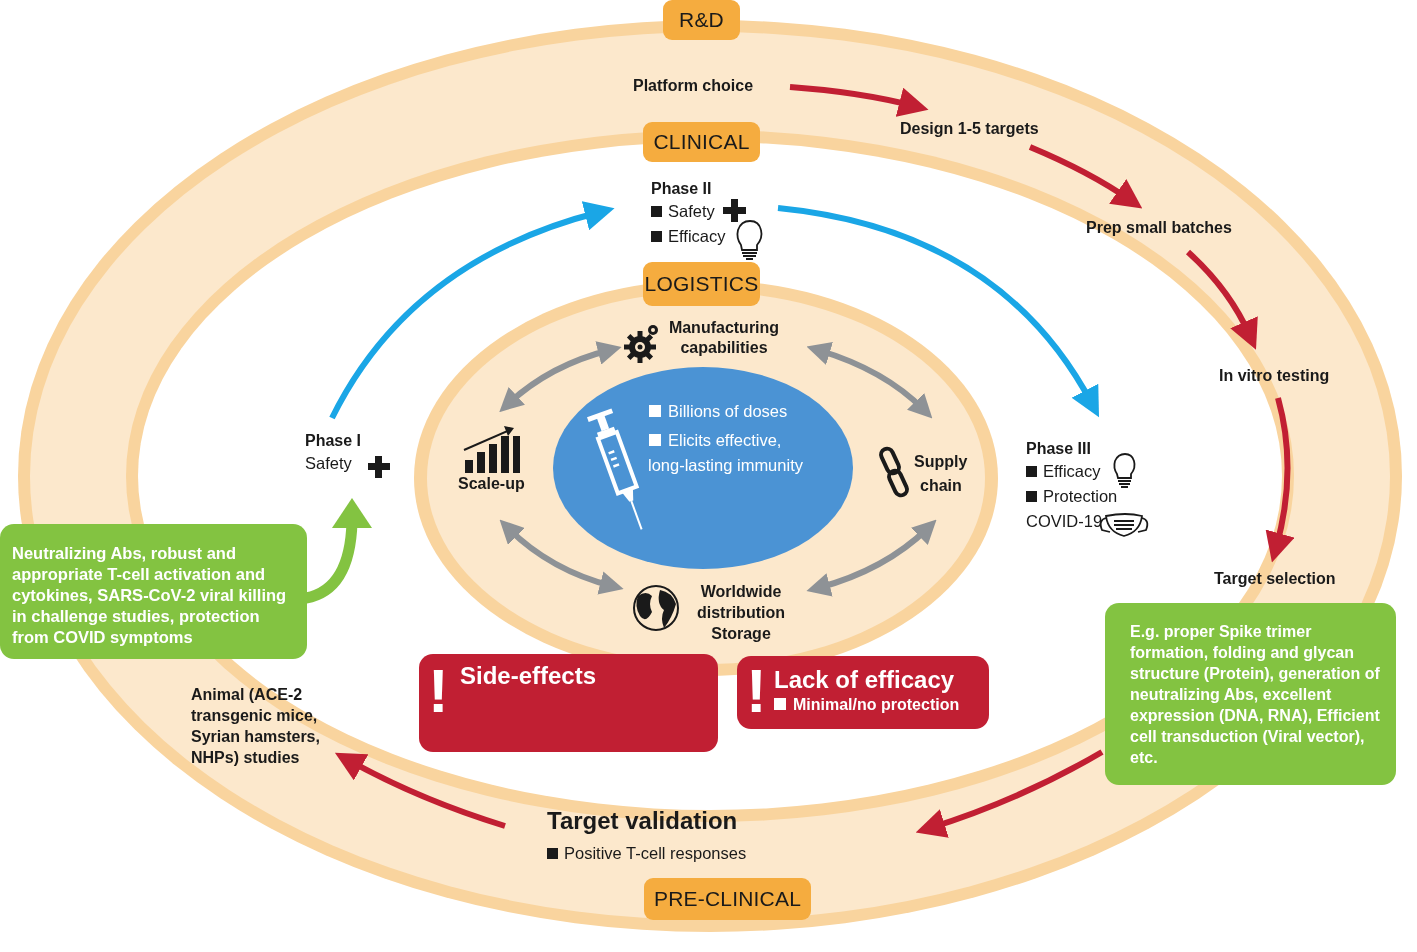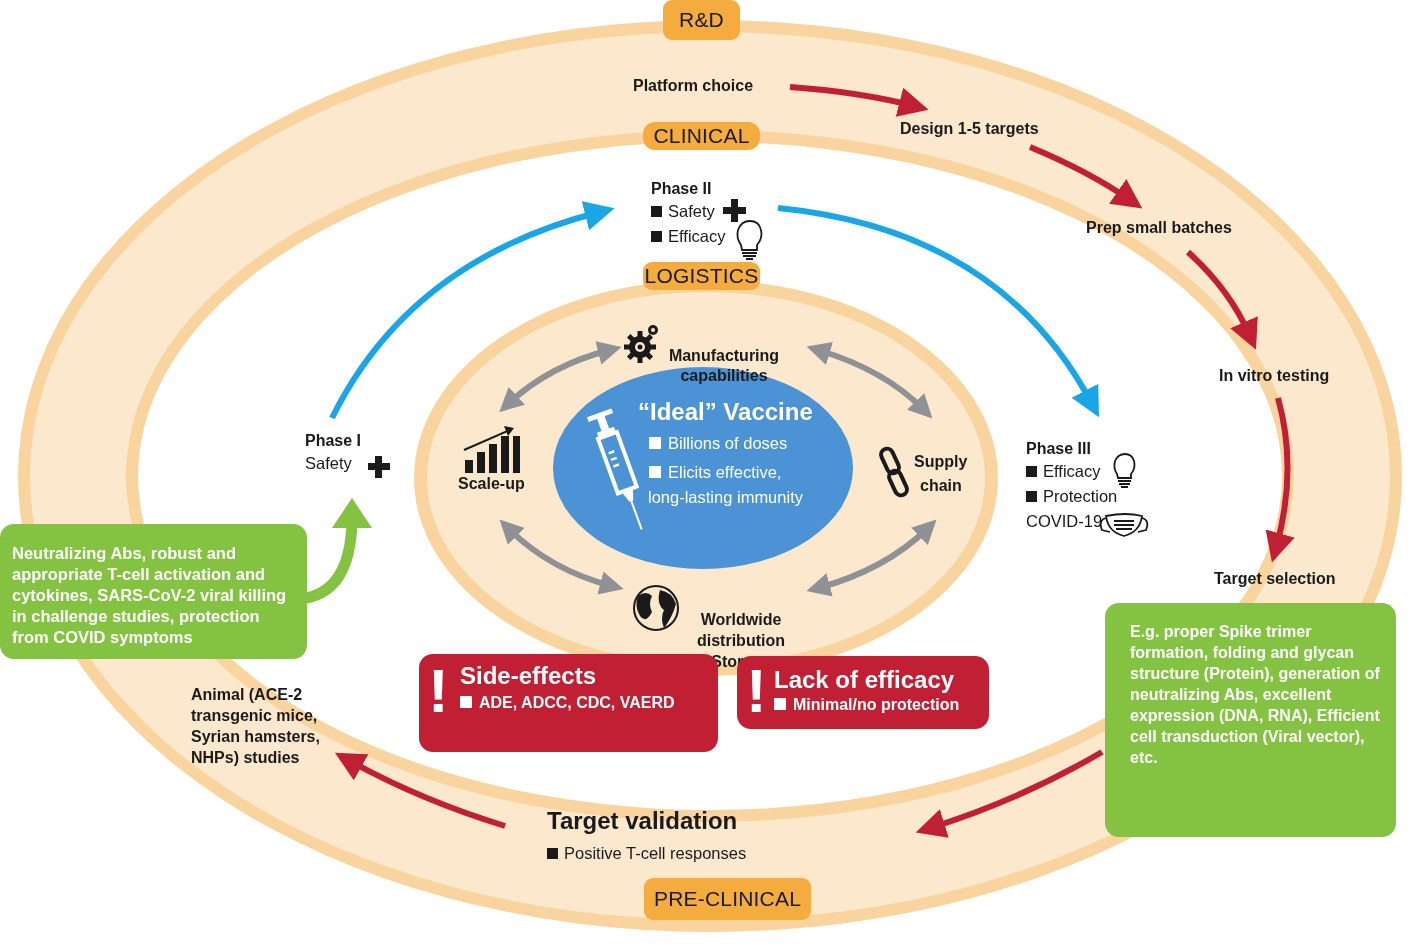--- a/index.html
+++ b/index.html
@@ -14,21 +14,21 @@
   .lbl { font-size:16px; font-weight:bold; line-height:20px; }
   .txt { font-size:16.5px; line-height:25px; }
   .sq { display:inline-block; width:11px; height:11px; background:#1a1a1a; margin-right:6px; vertical-align:0px; }
   .sqw { display:inline-block; width:12px; height:12px; background:#ffffff; margin-right:7px; vertical-align:0px; }
   .green { position:absolute; background:#83c341; border-radius:14px; color:#fff;
            font-weight:bold; font-size:16.5px; line-height:21px; box-sizing:border-box; }
   .red { position:absolute; background:#c11f33; border-radius:14px; color:#fff; box-sizing:border-box; }
   .red .title { font-size:24px; font-weight:bold; }
   .red .item { font-size:16px; font-weight:bold; line-height:26px; }
   .bang { position:absolute; font-weight:bold; font-size:62px; line-height:62px; color:#fff; }
-  .center { text-align:center;margin-top:28px; }
+  .center { text-align:center; }
 </style>
 </head>
 <body>
 
 <svg class="bg" width="1417" height="952" viewBox="0 0 1417 952">
   <defs>
     <marker id="mRed" markerWidth="5" markerHeight="5" refX="2.5" refY="2.5" orient="auto" markerUnits="strokeWidth">
       <path d="M0,0 L5,2.5 L0,5 z" fill="#c11f33"></path>
     </marker>
     <marker id="mBlue" markerWidth="5" markerHeight="5" refX="2.5" refY="2.5" orient="auto" markerUnits="strokeWidth">
@@ -139,31 +139,31 @@
 
   <g fill="none" stroke="#1a1a1a" stroke-width="1.8">
     <path d="M1106,516 Q1126,512 1142,516 Q1140,532 1124,536 Q1108,532 1106,516 z"></path>
     <path d="M1114,521 L1134,521 M1114,525 L1134,525 M1116,529 L1132,529"></path>
     <path d="M1106,518 Q1098,520 1102,530 L1110,532"></path>
     <path d="M1142,518 Q1150,520 1146,530 L1138,532"></path>
   </g>
 </svg>
 
 <div class="tag" style="left:663px;top:0px;width:77px;height:40px;">R&amp;D</div>
-<div class="tag" style="left:643px;top:122px;width:117px;height:28px;border-radius:12px;">CLINICAL</div>
-<div class="tag" style="left:643px;top:262px;width:117px;height:28px;">LOGISTICS</div>
+<div class="tag" style="left:643px;top:122px;width:117px;height:40px;">CLINICAL</div>
+<div class="tag" style="left:643px;top:262px;width:117px;height:44px;">LOGISTICS</div>
 <div class="tag" style="left:644px;top:878px;width:167px;height:42px;">PRE-CLINICAL</div>
 
 <div class="abs lbl" style="left:633px;top:76px;">Platform choice</div>
 <div class="abs lbl" style="left:900px;top:119px;">Design 1-5 targets</div>
 <div class="abs lbl" style="left:1086px;top:218px;">Prep small batches</div>
 <div class="abs lbl" style="left:1219px;top:366px;">In vitro testing</div>
 <div class="abs lbl" style="left:1214px;top:569px;">Target selection</div>
 
-<div class="green" style="left:1105px;top:603px;width:291px;height:234px;padding:18px 14px 0 25px;font-size:16px;">
+<div class="green" style="left:1105px;top:603px;width:291px;height:182px;padding:18px 14px 0 25px;font-size:16px;">
   <span>E.g. proper Spike trimer formation, folding and glycan structure (Protein), generation of neutralizing Abs, excellent expression (DNA, RNA), Efficient cell transduction (Viral vector), etc.</span>
 </div>
 
 <div class="abs" style="left:547px;top:806px;">
   <div class="b" style="font-size:24px;line-height:30px;">Target validation</div>
   <div class="txt" style="margin-top:5px;"><span class="sq"></span><span>Positive T-cell responses</span></div>
 </div>
 
 <div class="abs lbl" style="left:191px;top:684px;line-height:21px;">
   <div>Animal (ACE-2</div>
@@ -203,31 +203,29 @@
   <div>Supply</div>
   <div style="padding-left:6px;">chain</div>
 </div>
 <div class="abs lbl center" style="left:686px;top:581px;width:110px;line-height:21px;">
   <div>Worldwide</div>
   <div>distribution</div>
   <div>Storage</div>
 </div>
 
 <div class="abs" style="left:640px;top:396px;color:#fff;">
-  <div class="b" style="font-size:24px;line-height:32px;margin-left:-2px;">“Ideal” Vaccine</div>
   <div class="txt" style="margin-top:3px;margin-left:9px;"><span class="sqw"></span><span>Billions of doses</span></div>
   <div class="txt" style="margin-top:4px;margin-left:9px;"><span class="sqw"></span><span>Elicits effective,</span></div>
   <div class="txt" style="margin-left:8px;">long-lasting immunity</div>
 </div>
 
 <div class="red" style="left:419px;top:654px;width:299px;height:98px;">
   <div class="bang" style="left:9px;top:6px;">!</div>
   <div class="abs" style="left:41px;top:8px;">
     <div class="title">Side-effects</div>
-    <div class="item"><span class="sqw"></span><span>ADE, ADCC, CDC, VAERD</span></div>
   </div>
 </div>
 
 <div class="red" style="left:737px;top:656px;width:252px;height:73px;">
   <div class="bang" style="left:9px;top:4px;">!</div>
   <div class="abs" style="left:37px;top:10px;">
     <div class="title">Lack of efficacy</div>
     <div class="item" style="line-height:22px;"><span class="sqw"></span><span>Minimal/no protection</span></div>
   </div>
 </div>

